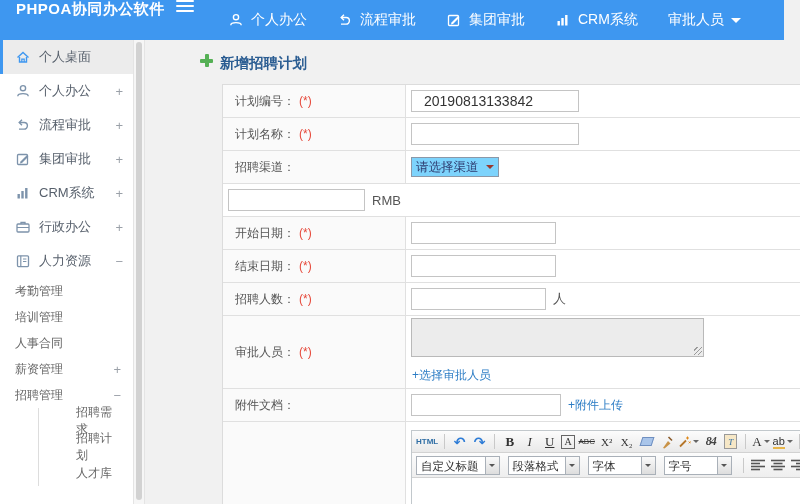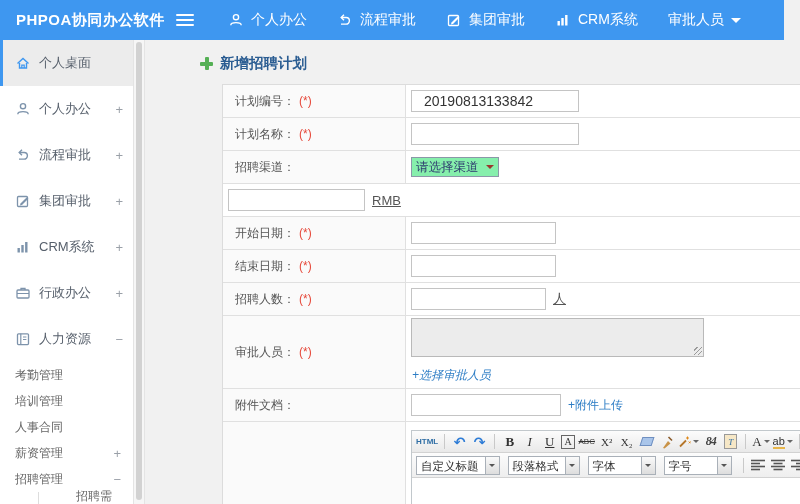--- a/index.html
+++ b/index.html
@@ -3,73 +3,73 @@
 <meta charset="utf-8">
 <style>
   * { margin:0; padding:0; box-sizing:border-box; }
   html,body { width:800px; height:504px; }
   body {
     position:relative; overflow:hidden; background:#f1f1f1;
     font-family:"Liberation Sans","DejaVu Sans",sans-serif; color:#333;
   }
   
   .topbar { position:absolute; top:0; left:0; right:16px; height:40px; background:#3e97f0;
-            display:flex; align-items:center; color:#fff; }
+            display:flex; color:#fff; }
   .brand { font-size:15px; font-weight:bold; padding-left:16px; width:176px; letter-spacing:.5px; }
   .hamburger { width:18px; display:flex; flex-direction:column; gap:3px; margin-right:34px; cursor:pointer; }
   .hamburger i { display:block; height:2px; background:#fff; border-radius:1px; }
   .topnav { display:flex; align-items:center; gap:30px; font-size:14px; }
   .topnav .titem { display:flex; align-items:center; gap:7px; cursor:pointer; }
   .ico { width:16px; height:16px; }
   .topnav .ico { color:#fff; }
   .caret-w { width:0; height:0; border:5px solid transparent; border-top-color:#fff; margin-top:5px; }
   
   .sidebar { position:absolute; top:40px; left:0; width:133px; bottom:0; background:#fff; }
-  .sb-item { height:46px; display:flex; align-items:center; padding:0 10px 0 12px;
+  .sb-item { height:34px; display:flex; align-items:center; padding:0 10px 0 12px;
              color:#57606c; font-size:13px; border-left:3px solid transparent; cursor:pointer; }
   .sb-item .ico { color:#7d93ab; margin-right:8px; flex:none; }
   .sb-item.active { background:#ececec; border-left-color:#3e97f0; }
   .sb-item.active .ico { color:#3e97f0; }
   .exp { margin-left:auto; color:#9aa0a8; font-size:13px; }
   .sb-sub .sb-item { height:26px; font-size:12px; color:#666; }
   .sb-sub .sb-item .exp { margin-right:2px; }
   .sb-sub2 { margin-left:38px; border-left:1px solid #ddd;padding-left:21px; }
   .sb-sub2 .sb-item { height:26px; padding-left:13px; font-size:12px; color:#666; }
   .sb-scrollbar { position:absolute; top:40px; left:133px; width:12px; bottom:0;
                   background:#f6f6f6; border-left:1px solid #e4e4e4; border-right:1px solid #e4e4e4; }
   .sb-scrollbar .thumb { position:absolute; left:2px; right:2px; top:2px; bottom:4px;
                          background:#d2d2d2; border-radius:4px; }
   
   .main { position:absolute; top:40px; left:146px; right:0; bottom:0; background:#f1f1f1; overflow:hidden; }
-  .page-title { position:absolute; left:54px; top:14px; display:flex; align-items:center; gap:7px; }
+  .page-title { position:absolute; left:54px; top:14px; display:flex; gap:7px; }
   .plus { position:relative; width:13px; height:13px; }
   .plus::before { content:""; position:absolute; left:0; top:4.5px; width:13px; height:4px; background:#55b055; border-radius:1px; }
   .plus::after  { content:""; position:absolute; left:4.5px; top:0; width:4px; height:13px; background:#55b055; border-radius:1px; }
   .page-title b { font-size:14.5px; color:#2b5d92; }
   
   .form { position:absolute; left:76px; top:44px; width:648px; background:#fff;
           border:1px solid #dcdcdc; border-right:none; }
   .frow { display:flex; align-items:stretch; border-bottom:1px solid #e0e0e0; min-height:33px; }
   .frow:last-child { border-bottom:none; }
   .flabel { width:183px; flex:none; background:#fafafa; border-right:1px solid #e0e0e0;
             display:flex; align-items:center; padding-left:12px; font-size:12px; color:#555; }
   .req { color:#e6483a; margin-left:4px; }
   .fvalue { flex:1; background:#fff; display:flex; align-items:center; padding-left:5px; gap:7px; }
   .txt { height:22px; border:1px solid #c4c4c4; font-size:13px; padding:0 4px; color:#333; background:#fff; }
   .w168{width:168px; font-size:14px;padding-left:12px;} .w137{width:137px;} .w145{width:145px;} .w135{width:135px;} .w150{width:150px;}
-  .suffix { font-size:13px; color:#555;text-decoration:underline; }
-  .sel { display:inline-flex; align-items:center; height:20px; border:1px solid #8b98a8; background:#86efac;
+  .suffix { font-size:13px; color:#555; }
+  .sel { display:inline-flex; align-items:center; height:20px; border:1px solid #8b98a8; background:#7dd3fc;
          padding:0 4px; font-size:12.5px; color:#2d3a6e; cursor:pointer; }
   .sel .car { width:0; height:0; border:4px solid transparent; border-top-color:#99382e; margin:4px 0 0 7px; }
   .col { flex-direction:column; align-items:flex-start; justify-content:center; }
   .appr { width:293px; height:46px; background:#ececec; border:1px solid #b9b9b9; position:relative; margin-top:2px; }
   .appr .grip { position:absolute; right:1px; bottom:1px; width:8px; height:8px;
                 background:repeating-linear-gradient(135deg,transparent 0 2px,#9a9a9a 2px 3px); }
   .lnk { color:#2d7dc5; font-size:12px; text-decoration:none; cursor:pointer; }
-  .appr-lnk { margin:3px 0 4px 1px; display:block;font-style:italic; }
+  .appr-lnk { margin:3px 0 4px 1px; display:block; }
   
   .frow.edrow { height:126px; }
   .fvalue.edcell { align-items:flex-start; padding-top:8px; }
   .editor-box { width:432px; border:1px solid #c2c8cc; background:#fff; flex:none; }
   .tb { display:flex; align-items:center; gap:3px; padding:2px 4px; height:22px;
         background:linear-gradient(#fcfcfc,#e9e9e9); border-bottom:1px solid #d2d2d2; }
   .tb2 { height:25px; background:linear-gradient(#fcfcfc,#eee); }
   .tbtn { min-width:17px; height:17px; display:inline-flex; align-items:center; justify-content:center;
           font-size:12px; color:#333; cursor:pointer; flex:none; }
   .tsep { width:1px; height:15px; background:#c9c9c9; margin:0 3px; flex:none; }

